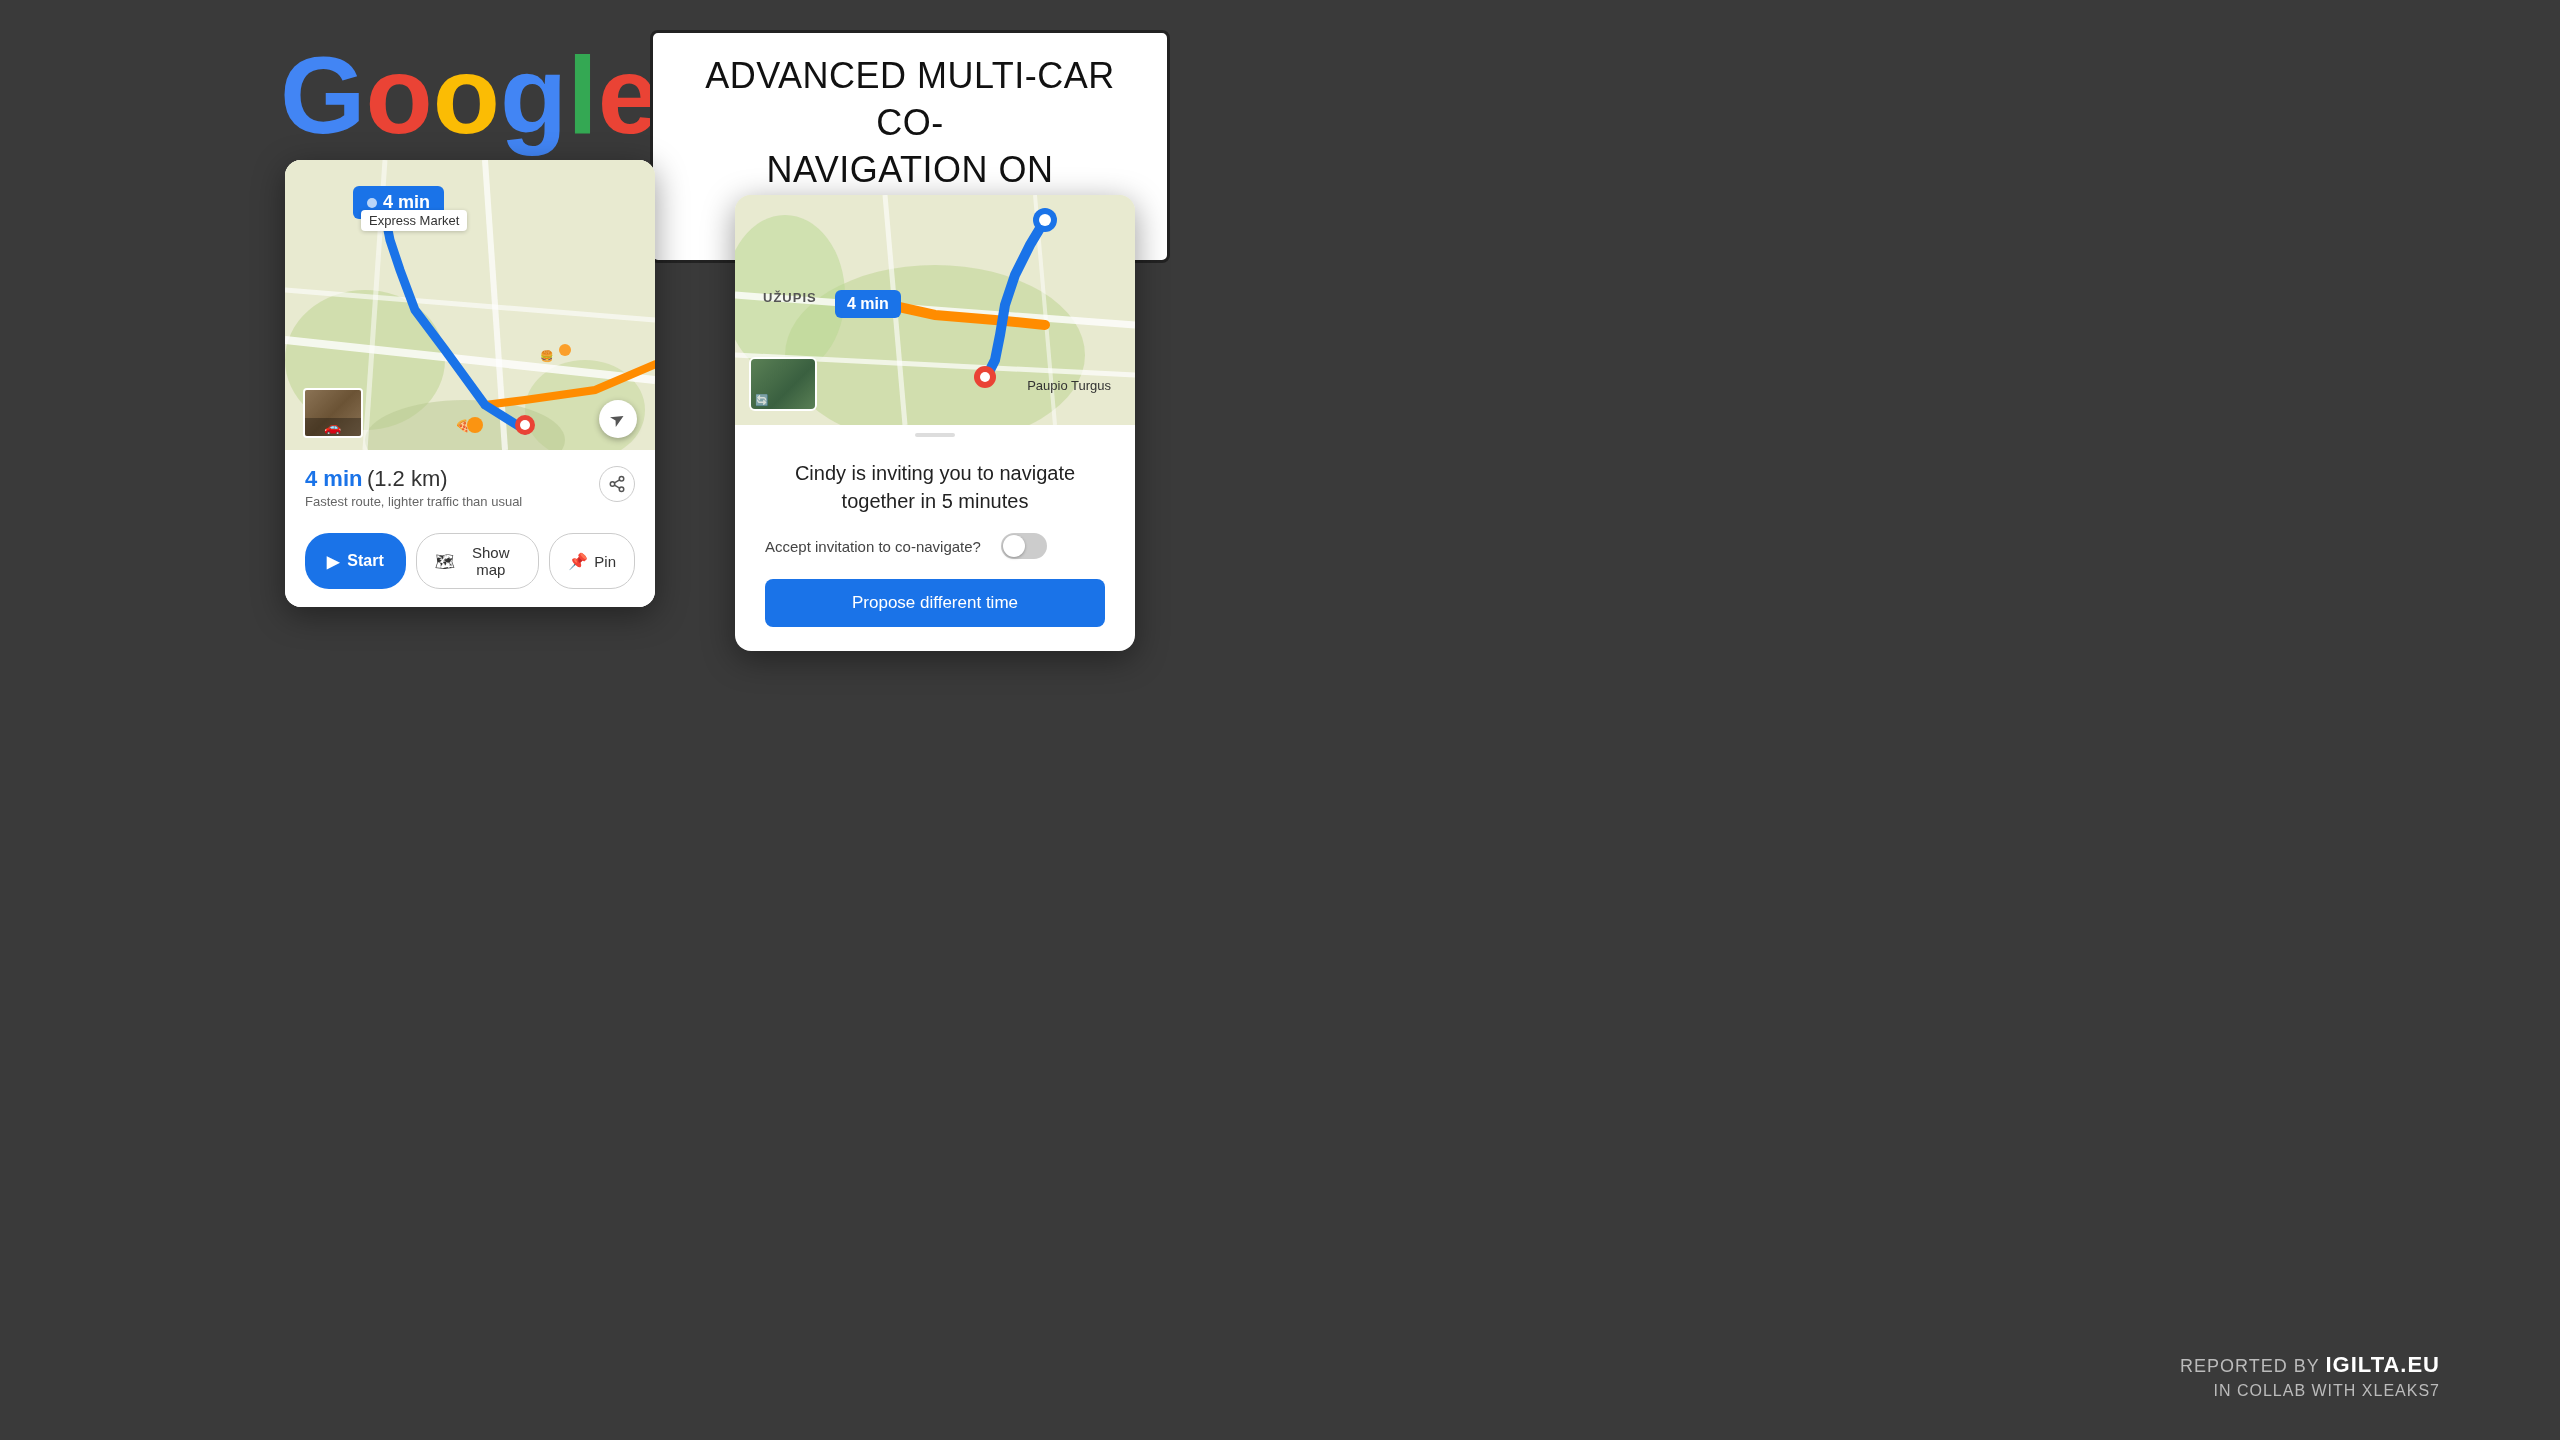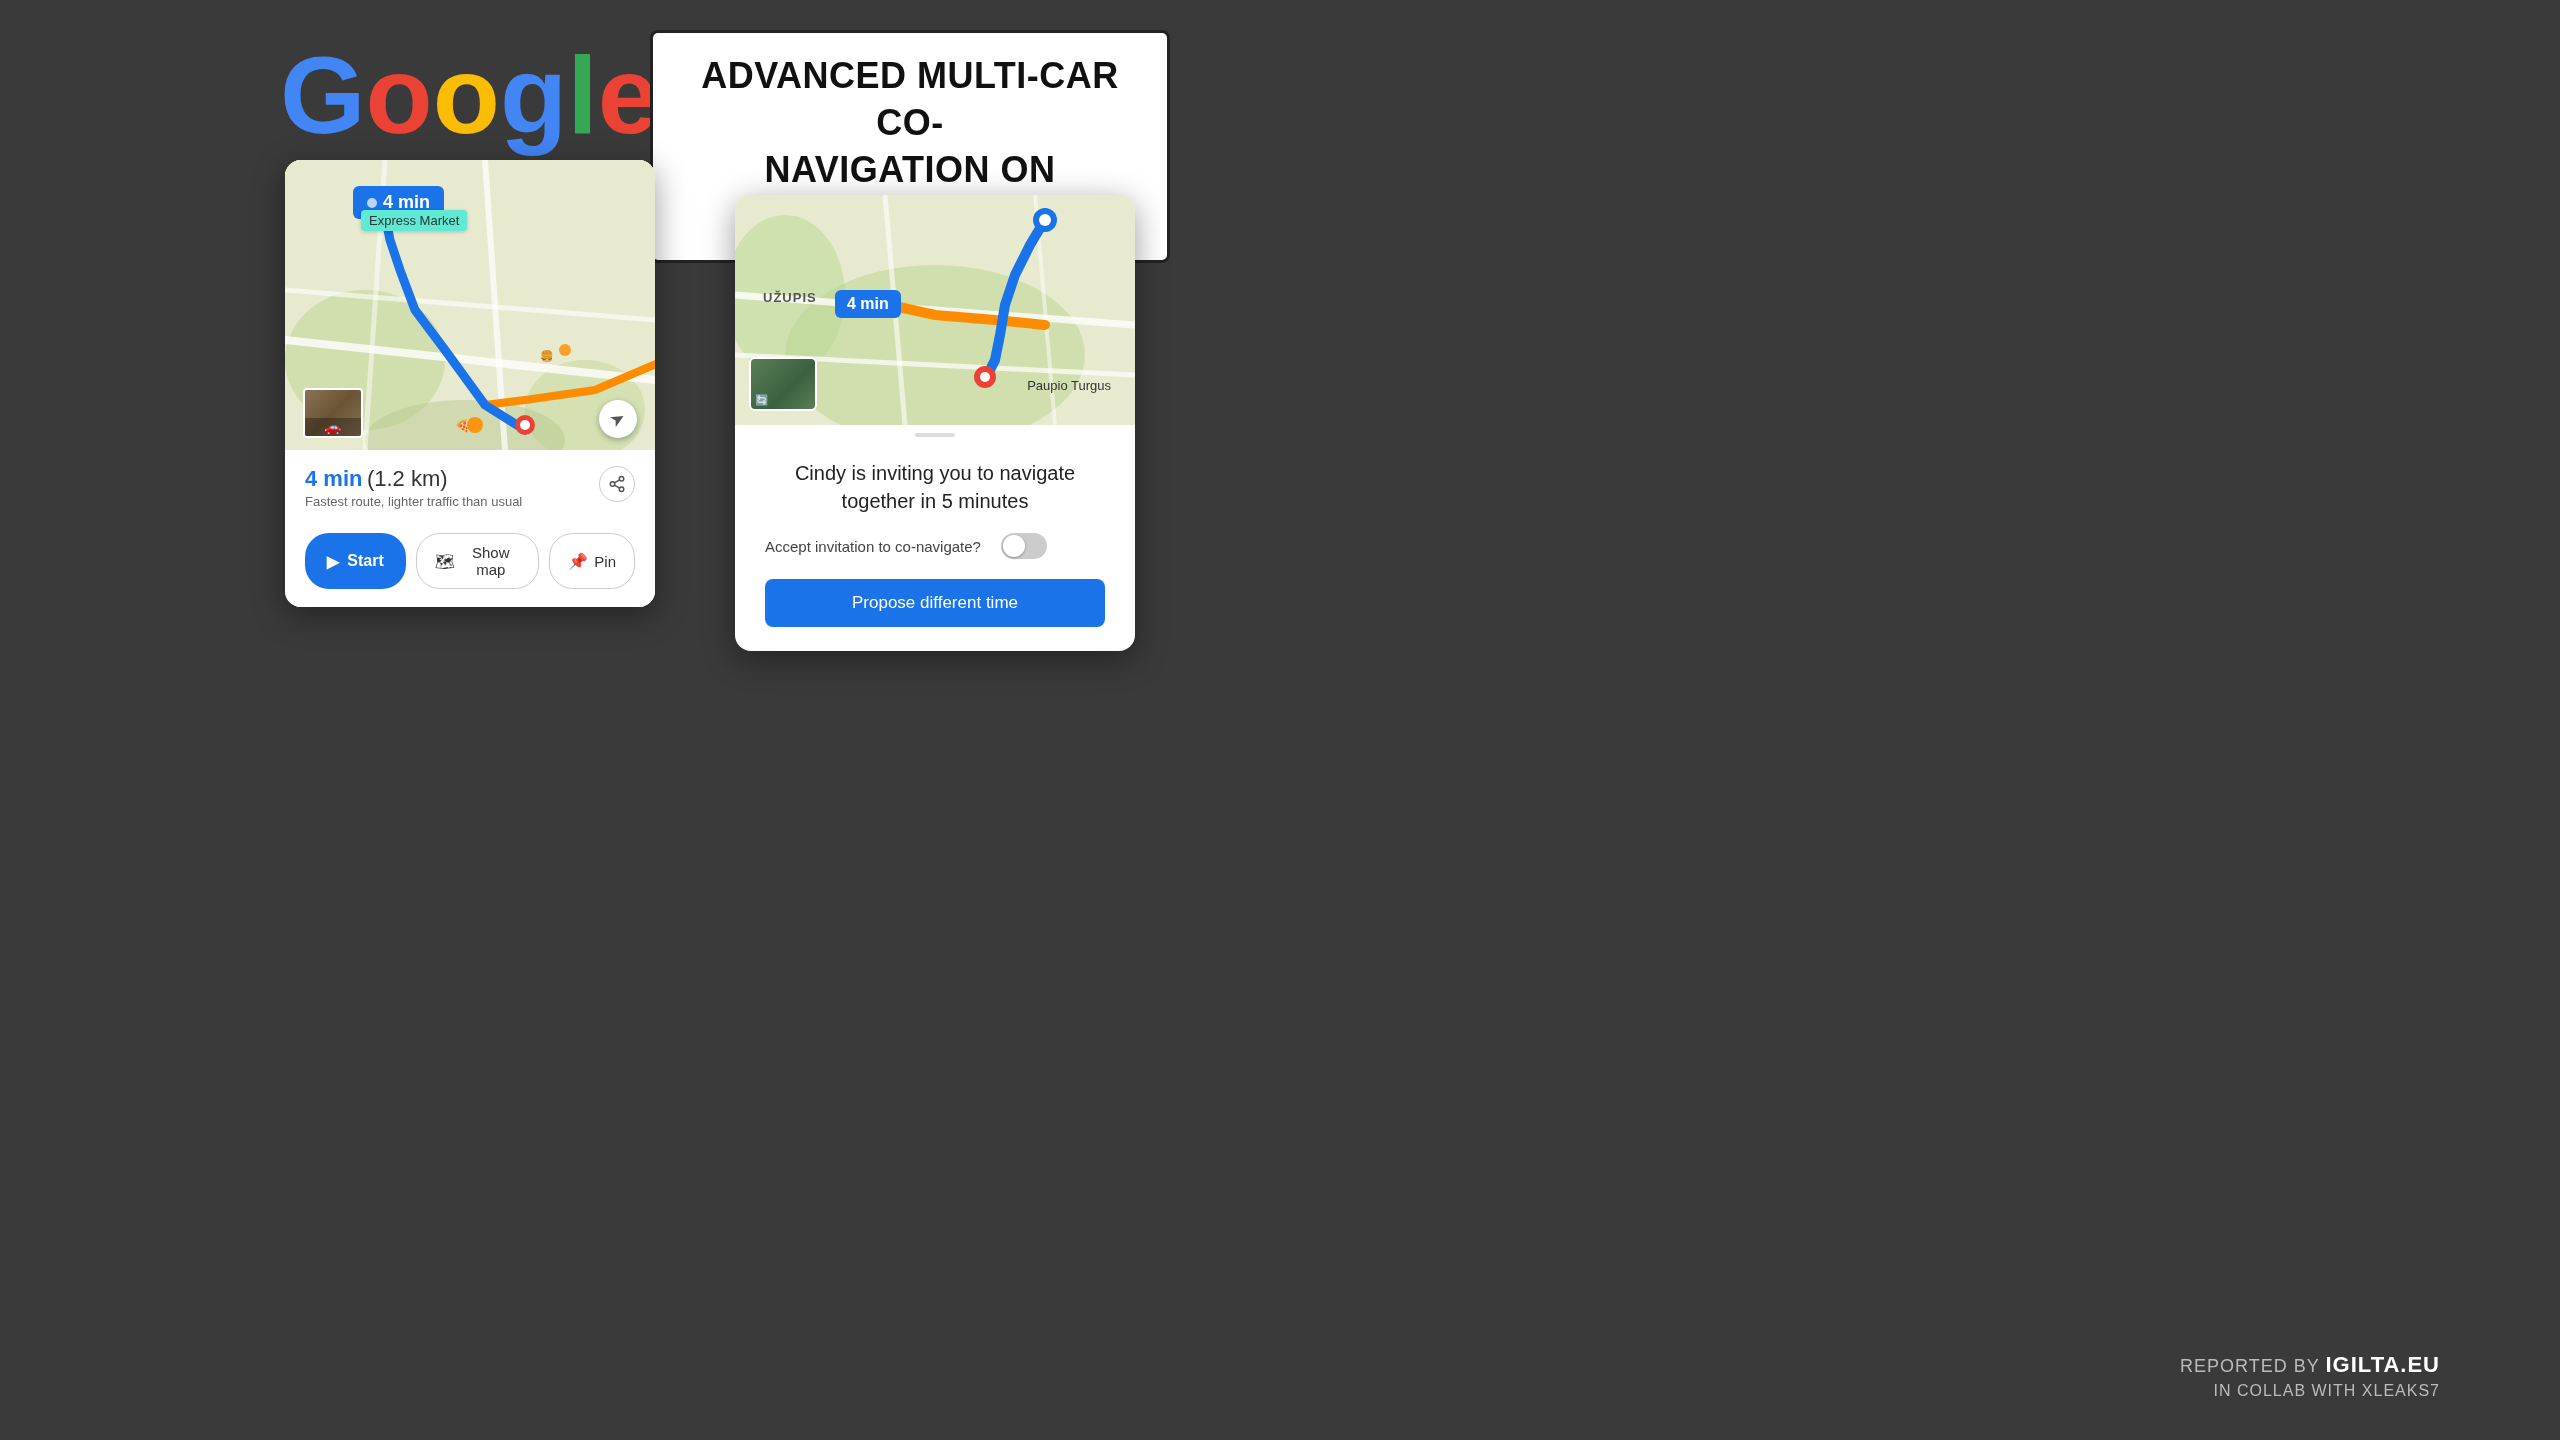--- a/index.html
+++ b/index.html
@@ -40,21 +40,21 @@
       top: 30px;
       left: 650px;
       background: white;
       border: 3px solid #222;
       border-radius: 8px;
       padding: 20px 36px;
       max-width: 520px;
     }
     .title-box-text {
       font-size: 36px;
-      font-weight: 700;
+      font-weight: 400;
       color: #111;
       text-align: center;
       line-height: 1.3;
       letter-spacing: 0.5px;
     }
 
     
     .left-card {
       position: absolute;
       top: 160px;
@@ -102,21 +102,21 @@
       border-radius: 50%;
       background: white;
       opacity: 0.7;
     }
 
     
     .express-market-label {
       position: absolute;
       top: 50px;
       left: 76px;
-      background: #5eead4;
+      background: #ffffff;
       color: #333;
       font-size: 13px;
       padding: 3px 8px;
       border-radius: 4px;
       box-shadow: 0 1px 4px rgba(0,0,0,0.2);
     }
 
     
     .photo-thumb {
       position: absolute;

